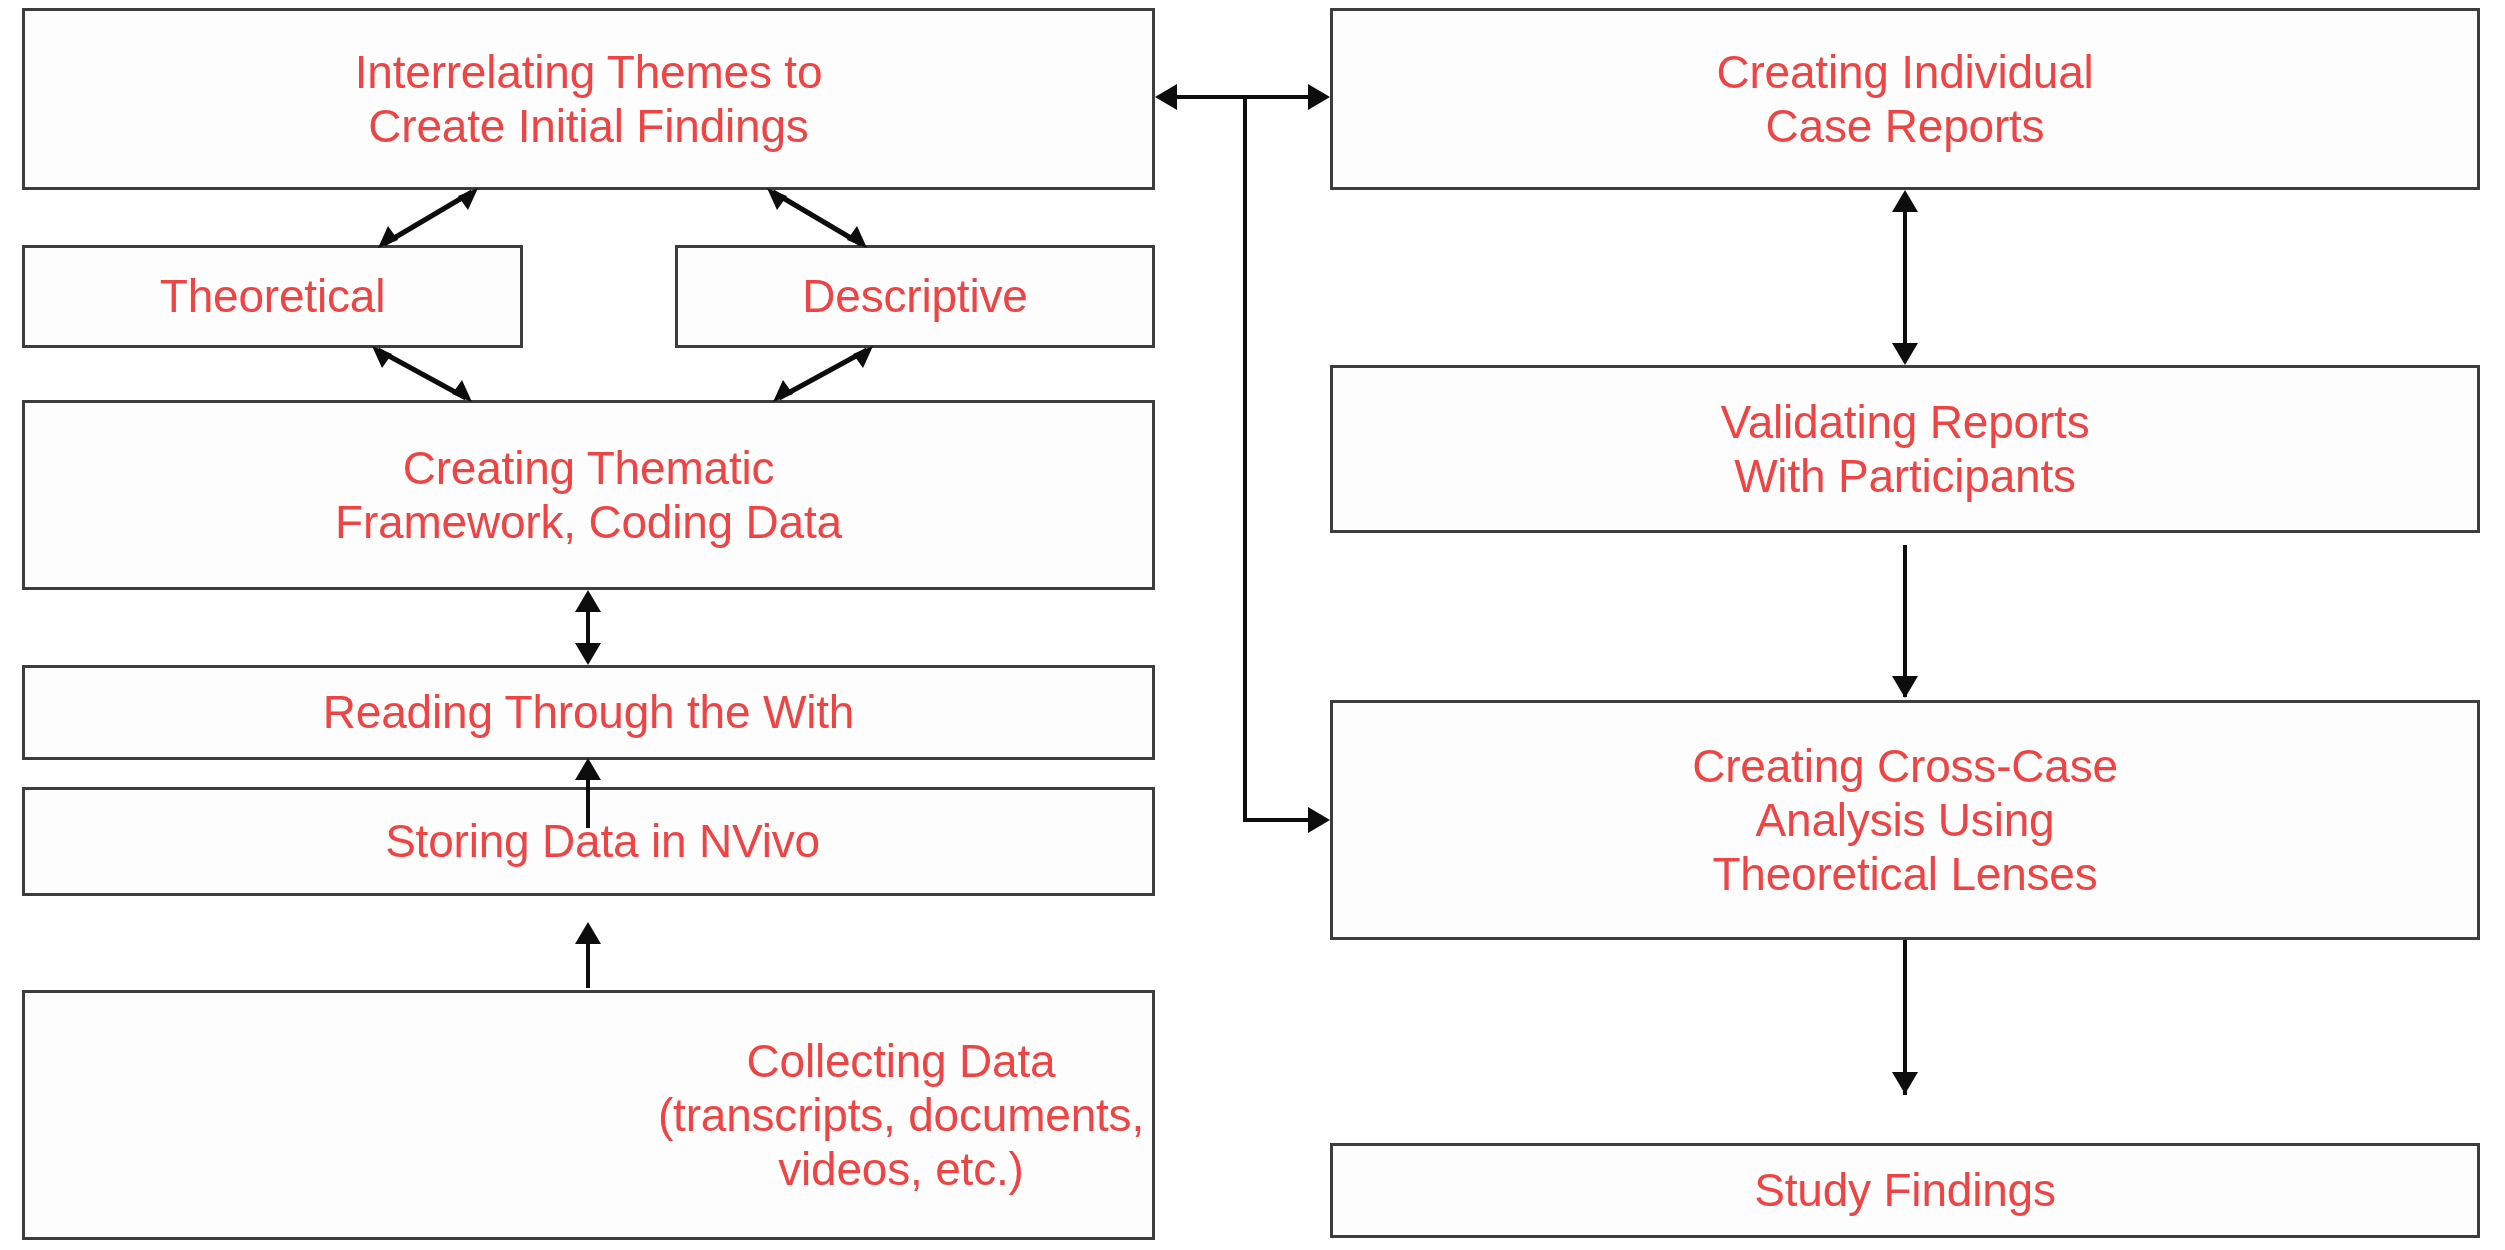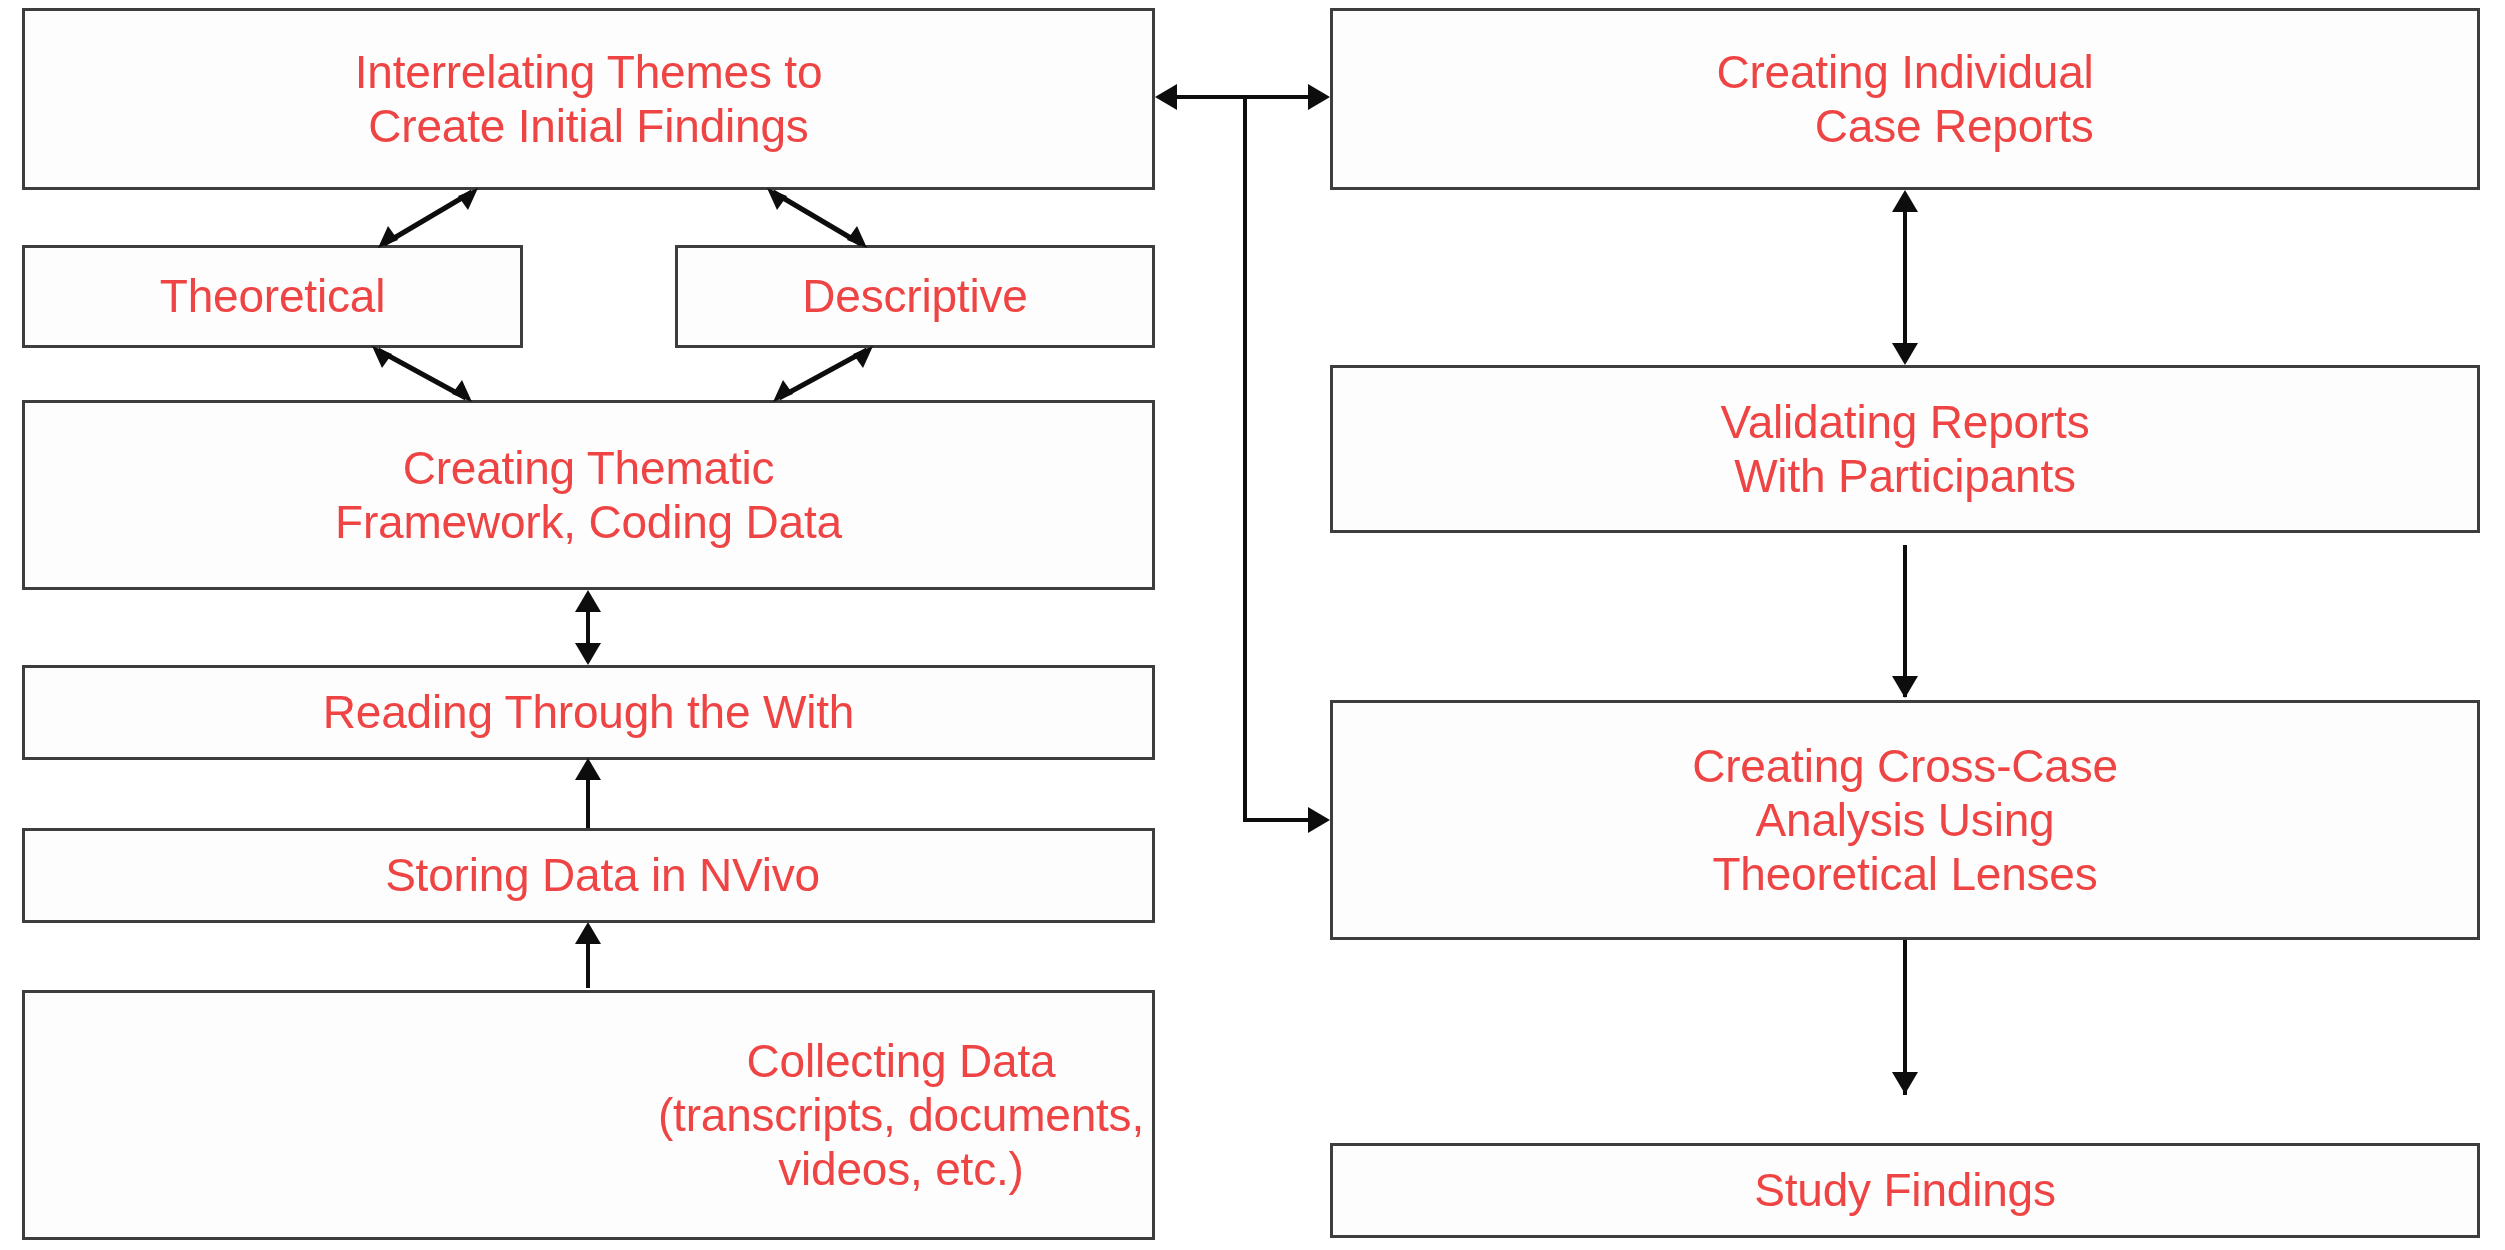--- a/index.html
+++ b/index.html
@@ -102,31 +102,31 @@
 
   <div class="node" style="left:22px; top:400px; width:1133px; height:190px;">
     <span class="lbl">Creating Thematic
 Framework, Coding Data</span>
   </div>
 
   <div class="node" style="left:22px; top:665px; width:1133px; height:95px;">
     <span class="lbl">Reading Through the With</span>
   </div>
 
-  <div class="node" style="left:22px; top:828px; width:1133px; height:95px;padding-left:36px;">
+  <div class="node" style="left:22px; top:787px; width:1133px; height:109px;padding-left:36px;">
     <span class="lbl">Storing Data in NVivo</span>
   </div>
 
   <div class="node" style="left:22px; top:990px; width:1133px; height:250px;justify-content:flex-end;">
     <span class="lbl">Collecting Data
 (transcripts, documents,
 videos, etc.)</span>
   </div>
 
-  <div class="node" style="left:1330px; top:8px; width:1150px; height:182px;text-align:right;">
+  <div class="node" style="left:1330px; top:8px; width:1150px; height:182px;">
     <span class="lbl">Creating Individual
 Case Reports</span>
   </div>
 
   <div class="node" style="left:1330px; top:365px; width:1150px; height:168px;align-items:center;">
     <span class="lbl">Validating Reports
 With Participants</span>
   </div>
 
   <div class="node" style="left:1330px; top:700px; width:1150px; height:240px;">

